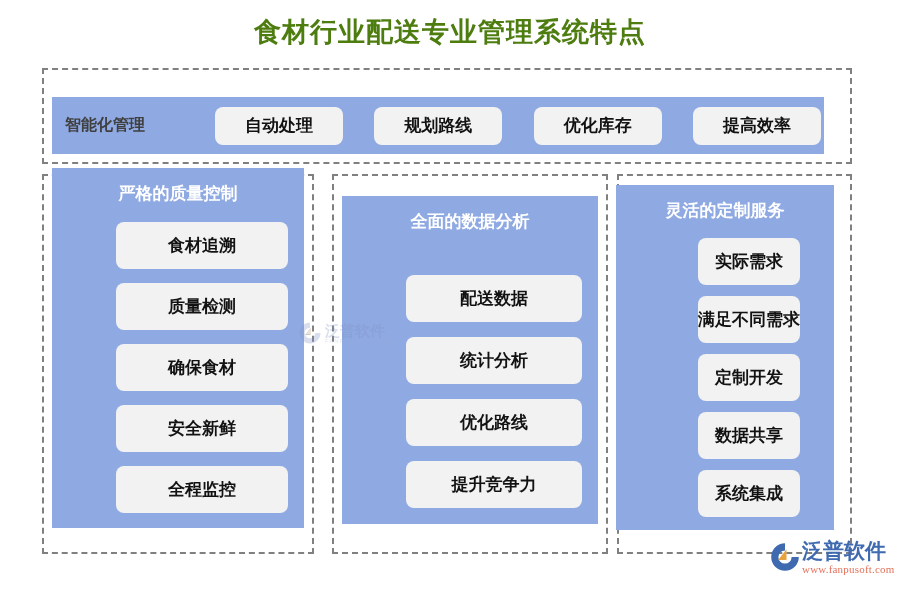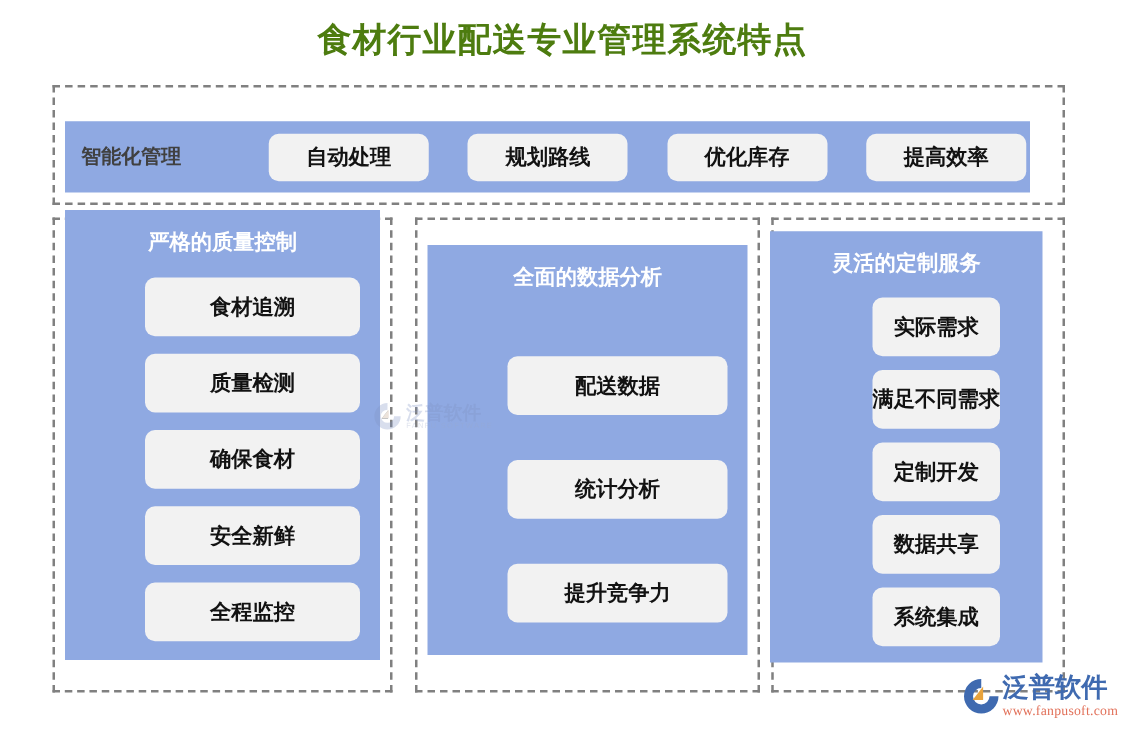--- a/index.html
+++ b/index.html
@@ -225,20 +225,21 @@
     <div class="col-item">全程监控</div>
   </div>
 </div>
 
 <div class="dashed-box col-dashed" id="col-dashed-1"></div>
 <div class="col-panel" id="col-panel-1">
   <div class="col-heading">全面的数据分析</div>
   <div class="col-items">
     <div class="col-item">配送数据</div>
     <div class="col-item">统计分析</div>
+    <div class="col-item">优化路线</div>
     <div class="col-item">提升竞争力</div>
   </div>
 </div>
 
 <div class="dashed-box col-dashed" id="col-dashed-2"></div>
 <div class="col-panel" id="col-panel-2">
   <div class="col-heading">灵活的定制服务</div>
   <div class="col-items">
     <div class="col-item">实际需求</div>
     <div class="col-item">满足不同需求</div>

